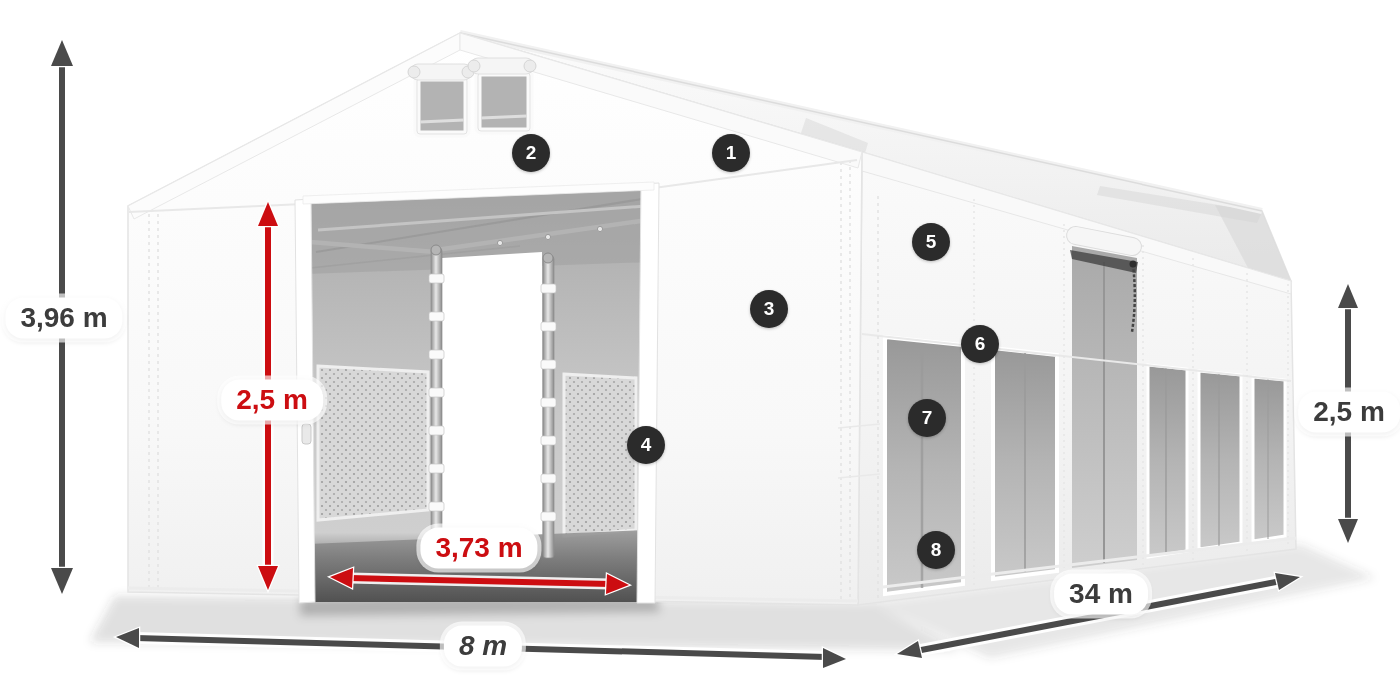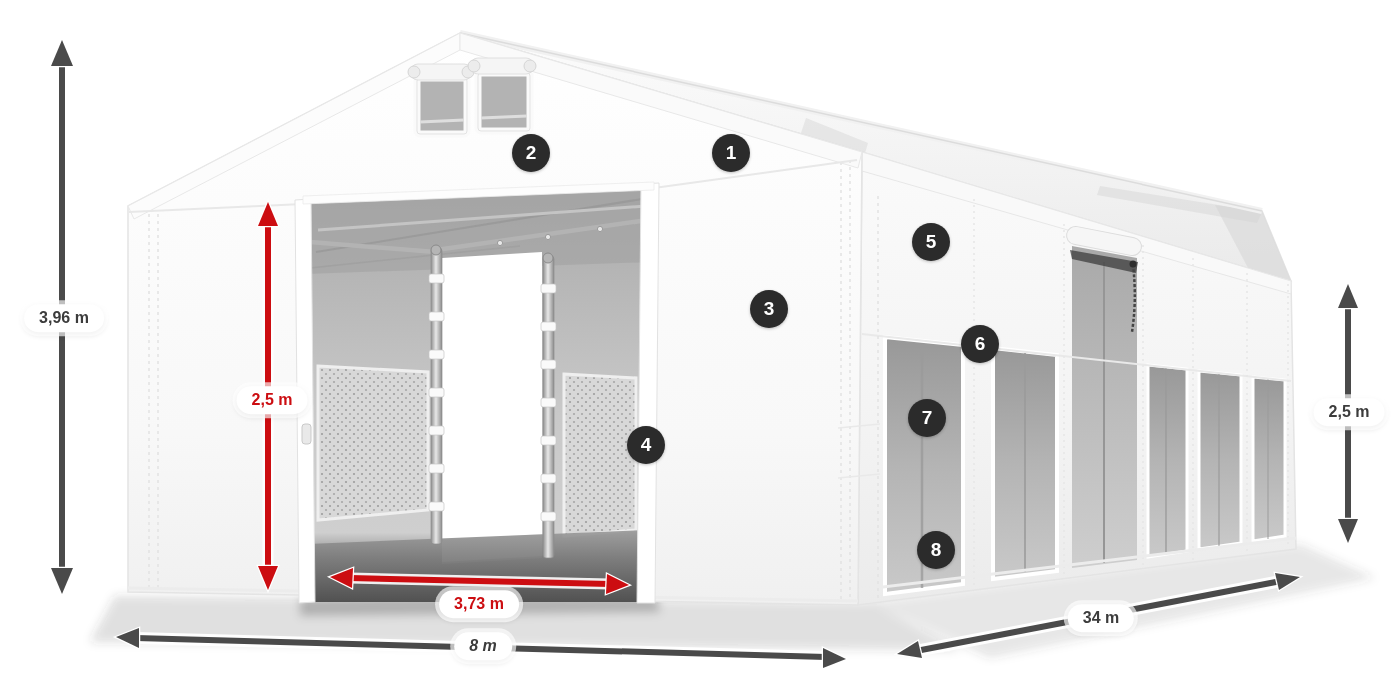--- a/index.html
+++ b/index.html
@@ -1,20 +1,20 @@
 <!DOCTYPE html>
 <html><head>
 <meta charset="utf-8">
 <style>
   html,body{margin:0;padding:0;background:#ffffff;}
   #stage{position:relative;width:1400px;height:700px;background:#ffffff;overflow:hidden;
          font-family:"Liberation Sans", sans-serif;}
   #stage svg{position:absolute;left:0;top:0;}
   .pill{position:absolute;transform:translate(-50%,-50%);background:#ffffff;
-        border-radius:18px;padding:5px 15px;font-weight:bold;font-size:16px;color:#3c3c3c;
+        border-radius:18px;padding:5px 15px;font-weight:bold;font-size:28px;color:#3c3c3c;
         white-space:nowrap;box-shadow:0 0 0 4px rgba(255,255,255,.65), 0 2px 6px rgba(0,0,0,.18);
         z-index:30;line-height:1.1;}
   .pill.red{color:#cc0d11;}
   .badge{position:absolute;transform:translate(-50%,-50%);width:38px;height:38px;border-radius:50%;
          background:#2b2b2b;color:#ffffff;display:flex;align-items:center;justify-content:center;
          font-weight:bold;font-size:19px;z-index:25;box-shadow:0 1px 3px rgba(0,0,0,.25);
          cursor:pointer;user-select:none;}
   .head{stroke:#ffffff;stroke-width:2.5;paint-order:stroke;}
 </style>
 </head>
@@ -266,23 +266,23 @@
       <line x1="1348" y1="302" x2="1348" y2="525" stroke="#ffffff" stroke-width="12" opacity="0.95"></line>
       <line x1="1348" y1="302" x2="1348" y2="525" stroke="#4a4a4a" stroke-width="6"></line>
       <polygon class="head" points="1348,284 1338,308 1358,308" fill="#4a4a4a"></polygon>
       <polygon class="head" points="1348,543 1338,519 1358,519" fill="#4a4a4a"></polygon>
     </g>
   </g>
 </svg>
 
 <div class="pill" style="left:64px;  top:318px;">3,96 m</div>
 <div class="pill red" style="left:272px; top:400px;">2,5 m</div>
-<div class="pill red" style="left:479px; top:604px;">3,73 m</div>
+<div class="pill red" style="left:479px; top:548px;">3,73 m</div>
 <div class="pill" style="left:483px; top:646px;font-style:italic;">8 m</div>
-<div class="pill" style="left:1101px;top:618px;">34 m</div>
+<div class="pill" style="left:1101px;top:594px;">34 m</div>
 <div class="pill" style="left:1349px;top:412px;">2,5 m</div>
 
 <div class="badge" style="left:731px;top:153px;">1</div>
 <div class="badge" style="left:531px;top:153px;">2</div>
 <div class="badge" style="left:769px;top:309px;">3</div>
 <div class="badge" style="left:646px;top:445px;">4</div>
 <div class="badge" style="left:931px;top:242px;">5</div>
 <div class="badge" style="left:980px;top:344px;">6</div>
 <div class="badge" style="left:927px;top:418px;">7</div>
 <div class="badge" style="left:936px;top:550px;">8</div>

